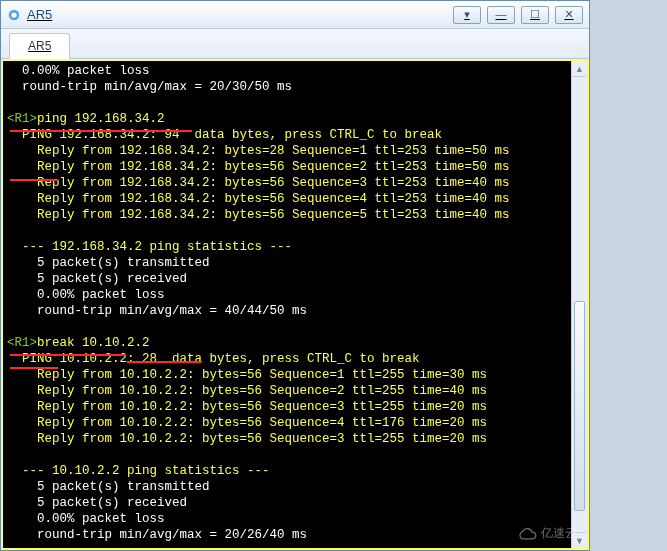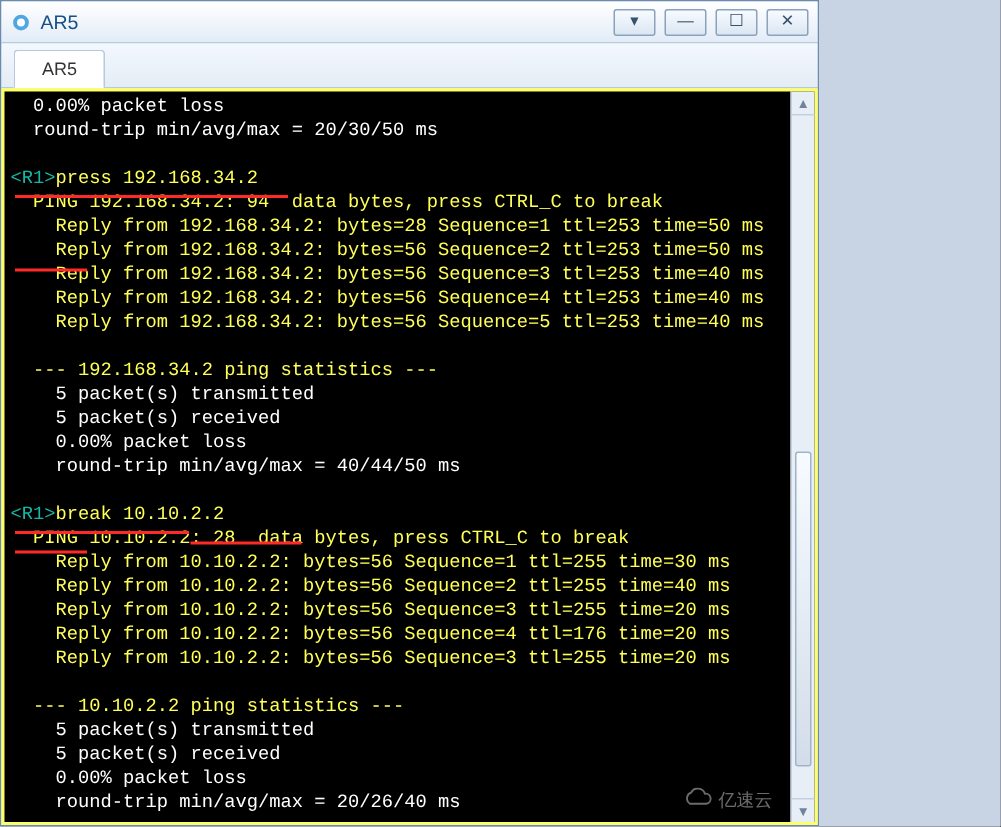--- a/index.html
+++ b/index.html
@@ -1,34 +1,34 @@
 <!DOCTYPE html>
 <html><head>
 <meta charset="utf-8">
 <style>
   * { margin: 0; padding: 0; box-sizing: border-box; }
   html, body { width: 667px; height: 551px; font-family: "Segoe UI", Tahoma, sans-serif; background: #c8d4e4; overflow: hidden; }
-  .window { width: 546px; height: 551px; border: 1px solid #6b8aaf; display: flex; flex-direction: column; background: #f5f9fd; position: relative; }
+  .window { width: 590px; height: 551px; border: 1px solid #6b8aaf; display: flex; flex-direction: column; background: #f5f9fd; position: relative; text-decoration: underline; }
   .titlebar { height: 28px; display: flex; align-items: center; padding: 0 6px 0 6px; background: linear-gradient(#ffffff,#e2ecf7); border-bottom: 1px solid #b7c9dd; }
   .title-icon { width: 14px; height: 14px; margin-right: 6px; display: inline-flex; }
   .title-text { color: #174f86; font-size: 13px; font-weight: 500; }
   .ctrls { margin-left: auto; display: flex; gap: 6px; }
   .wbtn { width: 28px; height: 18px; border: 1px solid #8aa2bb; border-radius: 2px; background: linear-gradient(#f7fbff,#dbe6f2); display: flex; align-items: center; justify-content: center; color: #3a516c; font-size: 11px; line-height: 1; cursor: default; }
   .tabstrip { height: 30px; background: linear-gradient(#f3f8fd,#e4ecf5); border-bottom: 1px solid #b7c9dd; display: flex; align-items: flex-end; padding: 0 8px; }
   .tab { background: #ffffff; border: 1px solid #b7c9dd; border-bottom: 1px solid #fff; border-radius: 3px 3px 0 0; padding: 5px 18px; font-size: 12px; color: #333; position: relative; top: 1px; }
   .terminal-wrap { flex: 1; background: #feff66; border: 2px solid #feff66; position: relative; }
   .terminal { position: absolute; inset: 0; background: #000; color: #fff; font-family: "Courier New", monospace; font-size: 12.5px; line-height: 16px; white-space: pre; padding: 2px 0 2px 4px; overflow: hidden; }
   .terminal .yellow { color: #ffff55; }
-  .terminal .red { color: #14b8a6; }
+  .terminal .red { color: #84cc16; }
   .redline { position: absolute; height: 1.6px; background: #ff2a28; }
   .scrollbox { position: absolute; right: 0; top: 0; width: 16px; bottom: 0; background: #e8eef6; border-left: 1px solid #c4d1e0; }
   .sbtn { height: 16px; border-bottom: 1px solid #c4d1e0; display: flex; align-items: center; justify-content: center; color: #6f859f; font-size: 9px; }
   .sbtn.bottom { position: absolute; bottom: 0; width: 100%; border-top: 1px solid #c4d1e0; border-bottom: none; }
   .thumb { position: absolute; left: 2px; right: 2px; background: linear-gradient(#f7fbff,#d3dde9); border: 1px solid #9fb4cb; border-radius: 2px; }
-  .watermark { position: absolute; right: 28px; bottom: 6px; display: flex; align-items: flex-start; gap: 4px; opacity: 0.42; color: #fff; font-size: 12px; font-family: sans-serif; }
+  .watermark { position: absolute; right: 10px; bottom: 6px; display: flex; align-items: flex-end; gap: 4px; opacity: 0.42; color: #fff; font-size: 12px; font-family: sans-serif; }
   .watermark .wicon { width: 20px; height: 14px; }
 </style>
 </head>
 <body>
 
 <div class="window">
   <div class="titlebar">
     <span class="title-icon">
       <svg viewBox="0 0 16 16">
           <circle cx="8" cy="8" r="6" fill="#4fa6e2"></circle>
@@ -45,21 +45,21 @@
   </div>
 
   <div class="tabstrip">
     <div class="tab">AR5</div>
   </div>
 
   <div class="terminal-wrap">
     <div class="terminal" id="term"><span>  0.00% packet loss</span>
 <span>  round-trip min/avg/max = 20/30/50 ms</span>
 <span></span>
-<span class="red">&lt;R1&gt;</span><span class="yellow">press 192.168.34.2</span>
+<span class="red">&lt;R1&gt;</span><span class="yellow">ping 192.168.34.2</span>
 <span class="yellow">  PING 192.168.34.2: 94  data bytes, press CTRL_C to break</span>
 <span class="yellow">    Reply from 192.168.34.2: bytes=28 Sequence=1 ttl=253 time=50 ms</span>
 <span class="yellow">    Reply from 192.168.34.2: bytes=56 Sequence=2 ttl=253 time=50 ms</span>
 <span class="yellow">    Reply from 192.168.34.2: bytes=56 Sequence=3 ttl=253 time=40 ms</span>
 <span class="yellow">    Reply from 192.168.34.2: bytes=56 Sequence=4 ttl=253 time=40 ms</span>
 <span class="yellow">    Reply from 192.168.34.2: bytes=56 Sequence=5 ttl=253 time=40 ms</span>
 <span></span>
 <span class="yellow">  --- 192.168.34.2 ping statistics ---</span>
 <span>    5 packet(s) transmitted</span>
 <span>    5 packet(s) received</span>

